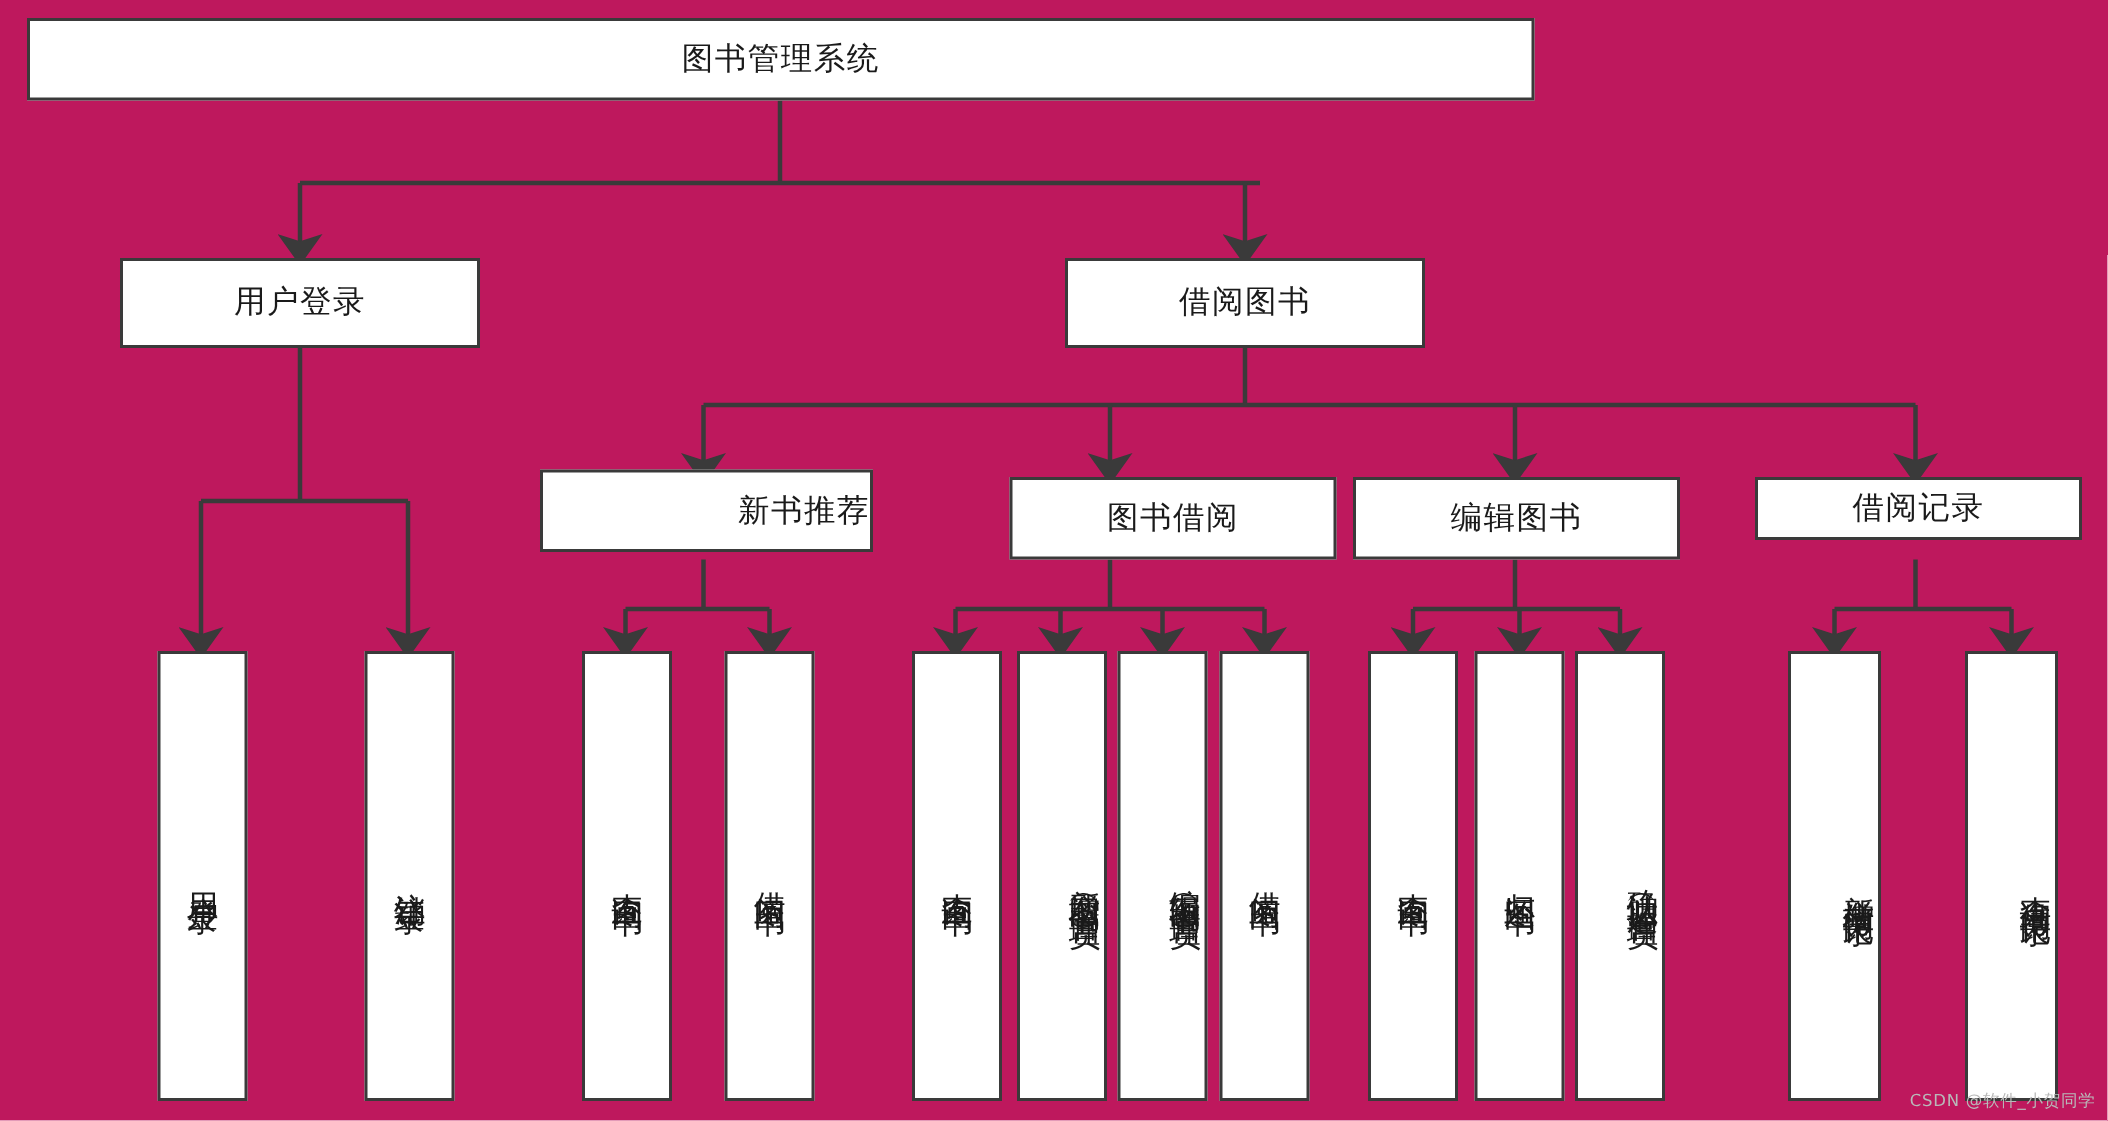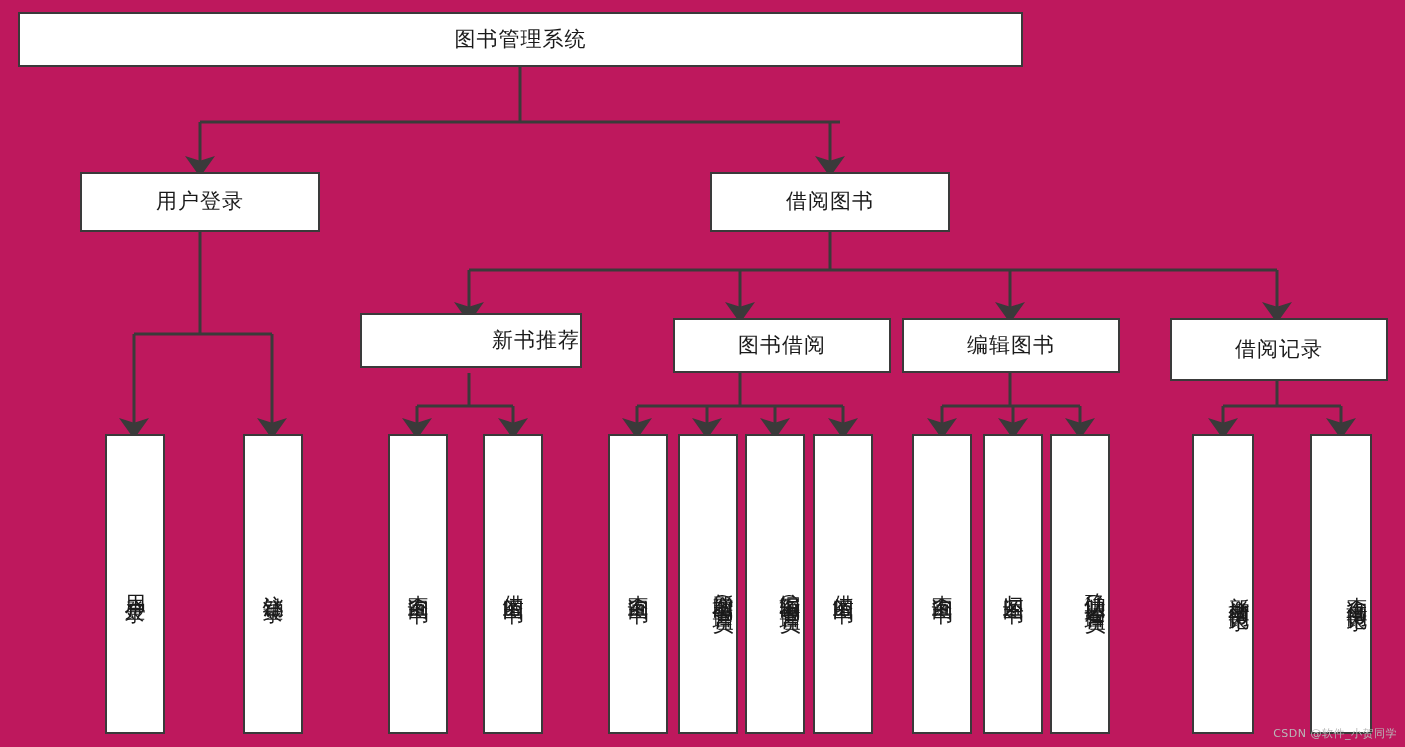--- a/index.html
+++ b/index.html
@@ -139,21 +139,21 @@
 
   <div class="node horiz" id="node-l3-0" style="left: 360px; top: 313px; width: 222px; height: 55px; justify-content: flex-end;">
     <span class="label">新书推荐</span>
   </div>
   <div class="node horiz" id="node-l3-1" style="left: 632px; top: 318px; width: 218px; height: 55px; margin-left: 41px;">
     <span class="label">图书借阅</span>
   </div>
   <div class="node horiz" id="node-l3-2" style="left: 902px; top: 318px; width: 218px; height: 55px;">
     <span class="label">编辑图书</span>
   </div>
-  <div class="node horiz" id="node-l3-3" style="left: 1170px; top: 318px; width: 218px; height: 63px;">
+  <div class="node horiz" id="node-l3-3" style="left: 1170px; top: 318px; width: 218px; height: 42px;">
     <span class="label">借阅记录</span>
   </div>
 
   <div class="node vert short" id="node-leaf-0" style="left: 105px; top: 434px; width: 60px; height: 300px;">
     <span class="label">用户登录</span>
   </div>
   <div class="node vert short" id="node-leaf-1" style="left: 243px; top: 434px; width: 60px; height: 300px;">
     <span class="label">注销登录</span>
   </div>
   <div class="node vert short" id="node-leaf-2" style="left: 388px; top: 434px; width: 60px; height: 300px;">

